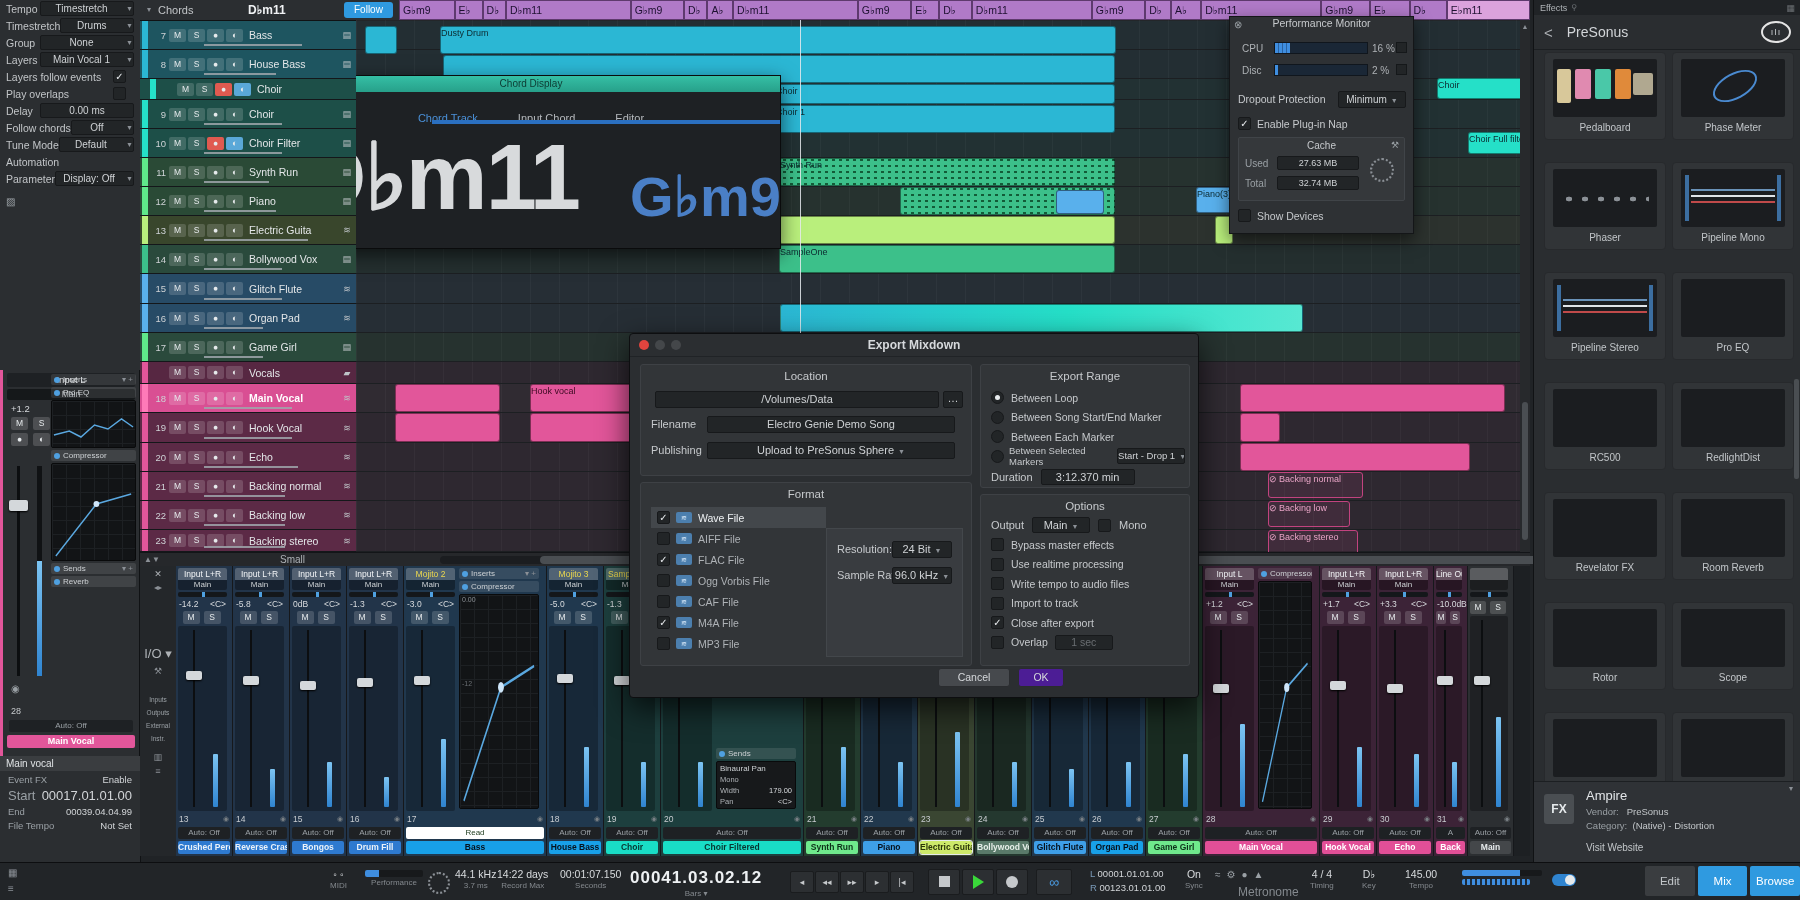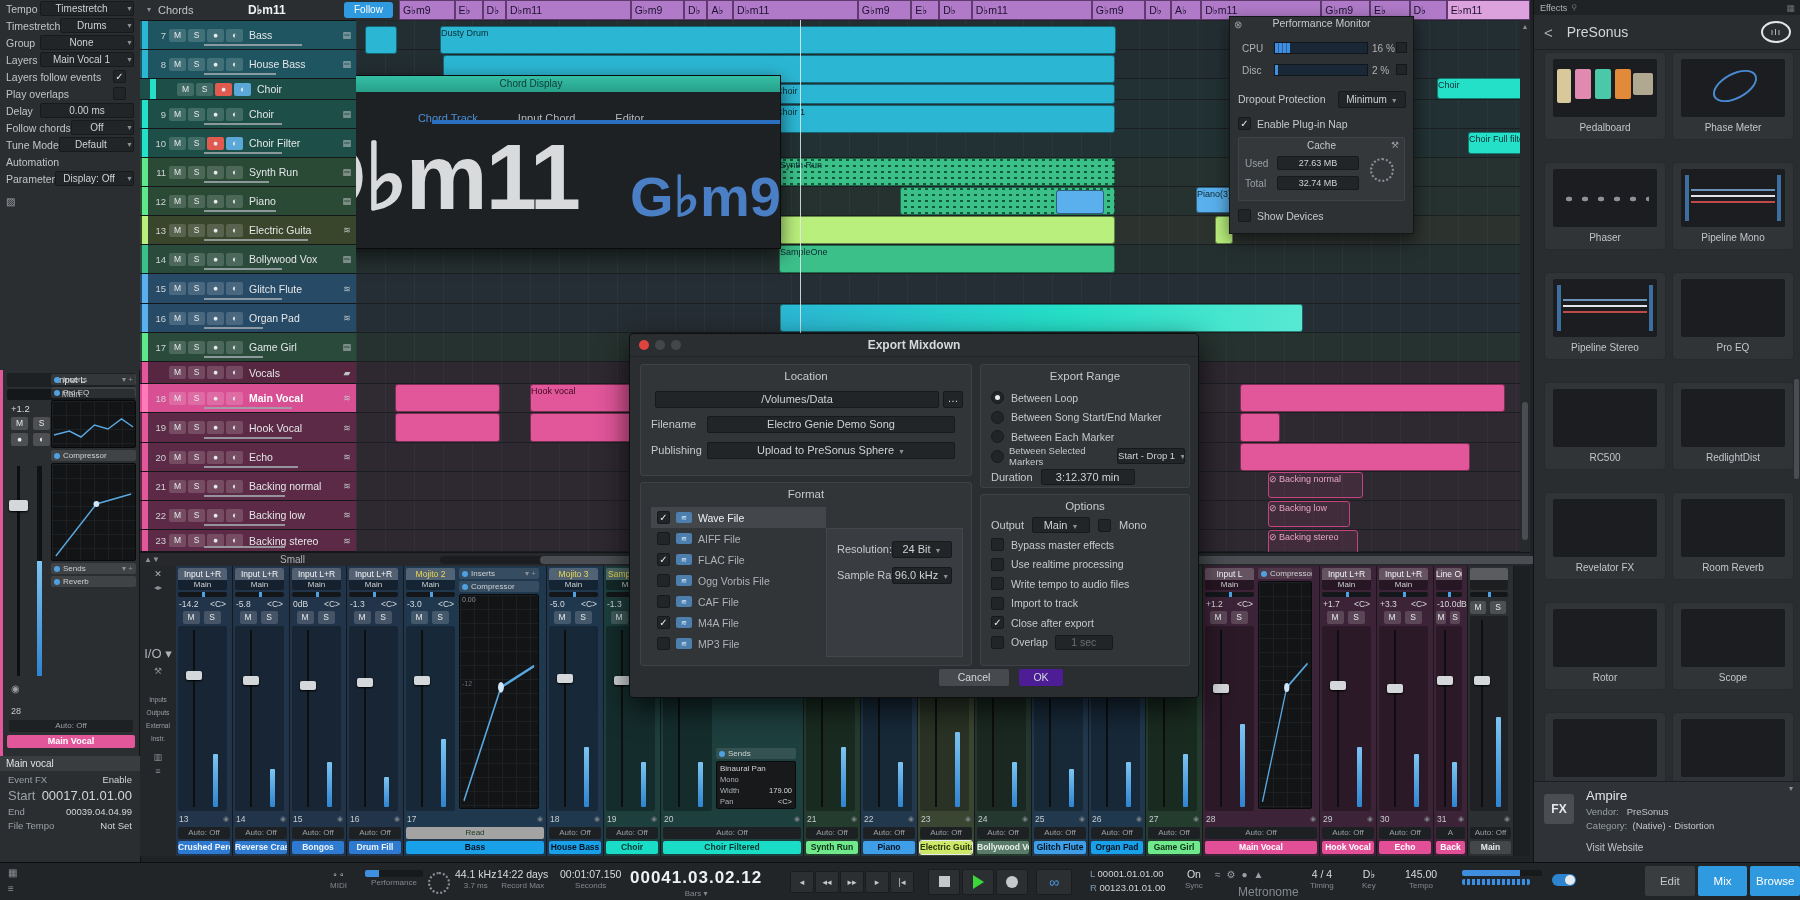--- a/index.html
+++ b/index.html
@@ -60,21 +60,21 @@
   .ch-pan{height:5px;margin-top:2px;background:#14171a;border-radius:2px;position:relative;}
   .ch-pan i{position:absolute;left:48%;top:0;width:3px;height:100%;background:#4fa0e0;}
   .ch-val{display:flex;justify-content:space-between;font-size:8.5px;color:#d8dbde;padding:2px 1px;}
   .ch-ms{display:flex;gap:2px;justify-content:center;padding-bottom:2px;}
   .ch-body{flex:1;position:relative;background:rgba(0,0,0,.28);border-radius:2px;min-height:0;}
   .fadtrack{position:absolute;left:30%;top:4px;bottom:4px;width:2px;background:#0c0e10;}
   .fadcap{position:absolute;left:calc(30% - 7px);width:16px;height:9px;background:#d4d8db;border-radius:2px;box-shadow:0 1px 2px #000;}
   .meter{position:absolute;right:18%;bottom:4px;width:5px;background:linear-gradient(180deg,#7cc4f2,#2f84d0);border-radius:1px;}
   .ch-numrow{height:16px;display:flex;align-items:center;justify-content:space-between;padding:0 3px;font-size:8.5px;color:#c8ccd0;}
   .ch-auto{height:12px;margin:0 2px;background:#1e2124;border-radius:2px;text-align:center;font-size:8px;line-height:12px;color:#9aa0a5;}
-  .ch-auto.read{background:#a3a3a3;color:#1c3a1c;}
+  .ch-auto.read{background:#ffffff;color:#1c3a1c;}
   .ch-name{height:13px;margin:2px;border-radius:2px;text-align:center;font-size:8.5px;line-height:13px;
            overflow:hidden;white-space:nowrap;font-weight:bold;}
   .xrow{height:11px;line-height:11px;font-size:8px;color:#cdd1d4;display:flex;align-items:center;gap:3px;
         background:rgba(255,255,255,.10);border-radius:2px;margin-bottom:2px;padding:0 3px;overflow:hidden;white-space:nowrap;}
   .pwr{width:6px;height:6px;border-radius:50%;background:#4fa0e0;flex:none;}
   .xgraph{background:#121416;border:1px solid #090a0b;border-radius:2px;position:relative;margin-bottom:2px;
           background-image:linear-gradient(#1d2023 1px,transparent 1px),linear-gradient(90deg,#1d2023 1px,transparent 1px);
           background-size:14px 14px;}
   
   .dlg-sec{position:absolute;background:#323538;border:1px solid #3e4145;border-radius:3px;}

